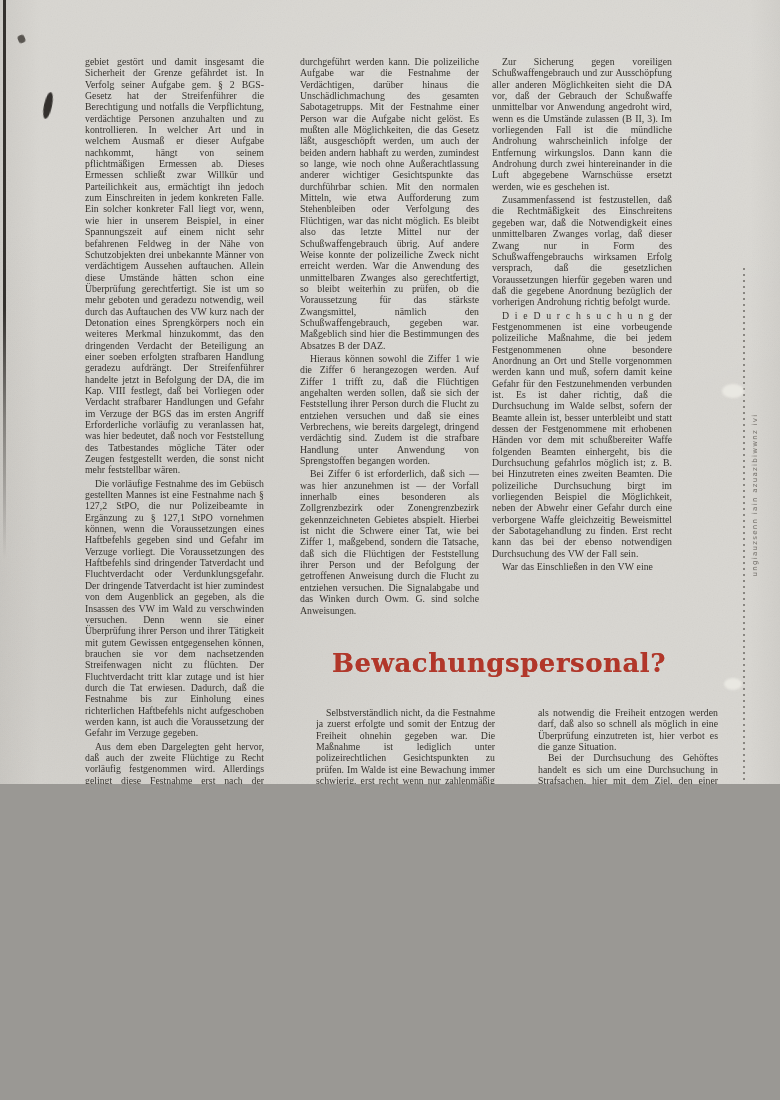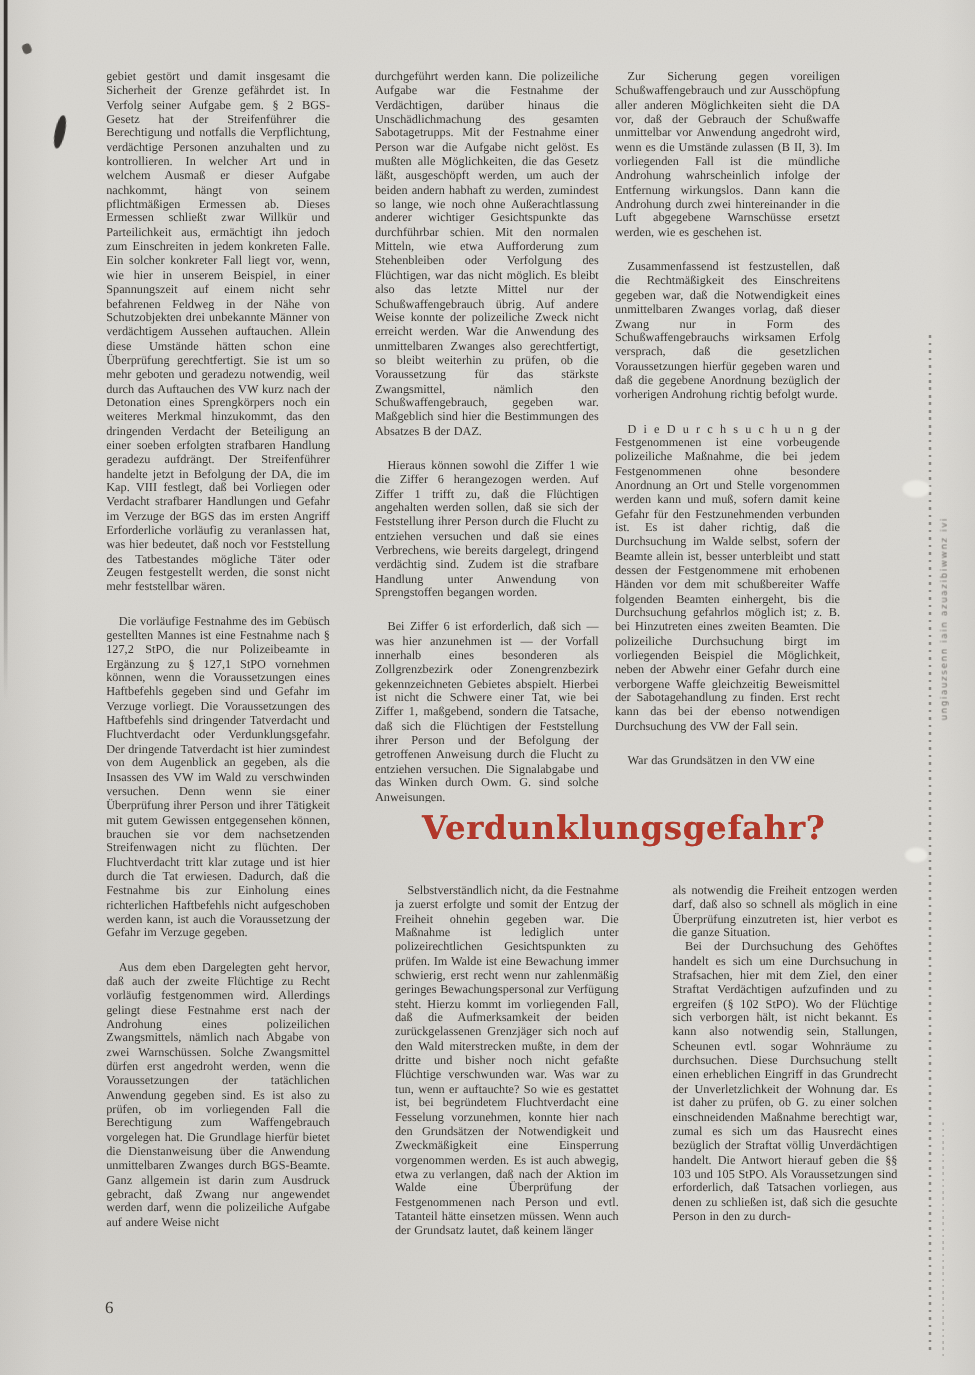--- a/index.html
+++ b/index.html
@@ -1,35 +1,35 @@
 <!DOCTYPE html>
 <html lang="de"><head>
 <meta charset="utf-8">
 <style>
   html,body{margin:0;padding:0;background:#9a9894;}
   .page{
-    position:relative;width:780px;height:1100px;overflow:hidden;
+    position:relative;width:780px;height:784px;overflow:hidden;
     background:#d8d6d1;
     background-image:
       radial-gradient(ellipse 600px 400px at 70% 20%, rgba(255,255,255,.10), rgba(0,0,0,0) 70%),
       radial-gradient(ellipse 500px 600px at 15% 80%, rgba(120,115,108,.10), rgba(0,0,0,0) 70%),
       linear-gradient(90deg, rgba(105,100,95,.10) 0, rgba(0,0,0,0) 40px),
       linear-gradient(270deg, rgba(105,100,95,.08) 0, rgba(0,0,0,0) 30px);
     font-family:"Liberation Serif","DejaVu Serif",serif;
     color:#35322d;
   }
   .noise{position:absolute;inset:0;opacity:.07;pointer-events:none;}
   .col{
     position:absolute;width:179px;
     font-size:9.8px;line-height:11.35px;text-align:justify;
     hyphens:auto;-webkit-hyphens:auto;word-spacing:.4px;
     color:#35322d;
   }
   .col p{margin:0;}
-  .col p.ind{text-indent:10px;margin-top:16px;}
+  .col p.ind{text-indent:10px;margin-top:2px;}
   .col p.tight{margin-top:0;}
   #col1{left:85px;top:56px;max-height:958px;overflow:hidden;}
   #col2t{left:300px;top:56px;max-height:586px;overflow:hidden;}
   #col3t{left:492px;top:56px;width:180px;max-height:586px;overflow:hidden;}
   #col2b{left:316px;top:707px;max-height:330px;overflow:hidden;}
   #col3b{left:538px;top:707px;width:180px;max-height:330px;overflow:hidden;}
   .headline{
     position:absolute;left:300px;top:648px;width:398px;
     text-align:center;
     font-family:"DejaVu Serif","Liberation Serif",serif;
@@ -92,24 +92,24 @@
   <div class="col" id="col2t">
     <p class="tight">durchgeführt werden kann. Die polizeiliche Aufgabe war die Festnahme der Verdächtigen, darüber hinaus die Unschädlichmachung des gesamten Sabotagetrupps. Mit der Festnahme einer Person war die Aufgabe nicht gelöst. Es mußten alle Möglichkeiten, die das Gesetz läßt, ausgeschöpft werden, um auch der beiden andern habhaft zu werden, zumindest so lange, wie noch ohne Außerachtlassung anderer wichtiger Gesichtspunkte das durchführbar schien. Mit den normalen Mitteln, wie etwa Aufforderung zum Stehenbleiben oder Verfolgung des Flüchtigen, war das nicht möglich. Es bleibt also das letzte Mittel nur der Schußwaffengebrauch übrig. Auf andere Weise konnte der polizeiliche Zweck nicht erreicht werden. War die Anwendung des unmittelbaren Zwanges also gerechtfertigt, so bleibt weiterhin zu prüfen, ob die Voraussetzung für das stärkste Zwangsmittel, nämlich den Schußwaffengebrauch, gegeben war. Maßgeblich sind hier die Bestimmungen des Absatzes B der DAZ.</p>
     <p class="ind">Hieraus können sowohl die Ziffer 1 wie die Ziffer 6 herangezogen werden. Auf Ziffer 1 trifft zu, daß die Flüchtigen angehalten werden sollen, daß sie sich der Feststellung ihrer Person durch die Flucht zu entziehen versuchen und daß sie eines Verbrechens, wie bereits dargelegt, dringend verdächtig sind. Zudem ist die strafbare Handlung unter Anwendung von Sprengstoffen begangen worden.</p>
     <p class="ind">Bei Ziffer 6 ist erforderlich, daß sich — was hier anzunehmen ist — der Vorfall innerhalb eines besonderen als Zollgrenzbezirk oder Zonengrenzbezirk gekennzeichneten Gebietes abspielt. Hierbei ist nicht die Schwere einer Tat, wie bei Ziffer 1, maßgebend, sondern die Tatsache, daß sich die Flüchtigen der Feststellung ihrer Person und der Befolgung der getroffenen Anweisung durch die Flucht zu entziehen versuchen. Die Signalabgabe und das Winken durch Owm. G. sind solche Anweisungen.</p>
   </div>
 
   <div class="col" id="col3t">
     <p class="ind tight">Zur Sicherung gegen voreiligen Schußwaffengebrauch und zur Ausschöpfung aller anderen Möglichkeiten sieht die DA vor, daß der Gebrauch der Schußwaffe unmittelbar vor Anwendung angedroht wird, wenn es die Umstände zulassen (B II, 3). Im vorliegenden Fall ist die mündliche Androhung wahrscheinlich infolge der Entfernung wirkungslos. Dann kann die Androhung durch zwei hintereinander in die Luft abgegebene Warnschüsse ersetzt werden, wie es geschehen ist.</p>
     <p class="ind">Zusammenfassend ist festzustellen, daß die Rechtmäßigkeit des Einschreitens gegeben war, daß die Notwendigkeit eines unmittelbaren Zwanges vorlag, daß dieser Zwang nur in Form des Schußwaffengebrauchs wirksamen Erfolg versprach, daß die gesetzlichen Voraussetzungen hierfür gegeben waren und daß die gegebene Anordnung bezüglich der vorherigen Androhung richtig befolgt wurde.</p>
     <p class="ind">D i e  D u r c h s u c h u n g  der Festgenommenen ist eine vorbeugende polizeiliche Maßnahme, die bei jedem Festgenommenen ohne besondere Anordnung an Ort und Stelle vorgenommen werden kann und muß, sofern damit keine Gefahr für den Festzunehmenden verbunden ist. Es ist daher richtig, daß die Durchsuchung im Walde selbst, sofern der Beamte allein ist, besser unterbleibt und statt dessen der Festgenommene mit erhobenen Händen vor dem mit schußbereiter Waffe folgenden Beamten einhergeht, bis die Durchsuchung gefahrlos möglich ist; z. B. bei Hinzutreten eines zweiten Beamten. Die polizeiliche Durchsuchung birgt im vorliegenden Beispiel die Möglichkeit, neben der Abwehr einer Gefahr durch eine verborgene Waffe gleichzeitig Beweismittel der Sabotagehandlung zu finden. Erst recht kann das bei der ebenso notwendigen Durchsuchung des VW der Fall sein.</p>
-    <p class="ind">War das Grundsätzen in den VW eine</p>
+    <p class="ind">War das Einschließen in den VW eine</p>
   </div>
 
-  <div class="headline">Verdunklungsgefahr?</div>
+  <div class="headline">Bewachungspersonal?</div>
 
   <div class="col" id="col2b">
     <p class="ind tight">Selbstverständlich nicht, da die Festnahme ja zuerst erfolgte und somit der Entzug der Freiheit ohnehin gegeben war. Die Maßnahme ist lediglich unter polizeirechtlichen Gesichtspunkten zu prüfen. Im Walde ist eine Bewachung immer schwierig, erst recht wenn nur zahlenmäßig geringes Bewachungspersonal zur Verfügung steht. Hierzu kommt im vorliegenden Fall, daß die Aufmerksamkeit der beiden zurückgelassenen Grenzjäger sich noch auf den Wald miterstrecken mußte, in dem der dritte und bisher noch nicht gefaßte Flüchtige verschwunden war. Was war zu tun, wenn er auftauchte? So wie es gestattet ist, bei begründetem Fluchtverdacht eine Fesselung vorzunehmen, konnte hier nach den Grundsätzen der Notwendigkeit und Zweckmäßigkeit eine Einsperrung vorgenommen werden. Es ist auch abwegig, etwa zu verlangen, daß nach der Aktion im Walde eine Überprüfung der Festgenommenen nach Person und evtl. Tatanteil hätte einsetzen müssen. Wenn auch der Grundsatz lautet, daß keinem länger</p>
   </div>
 
   <div class="col" id="col3b">
     <p class="tight">als notwendig die Freiheit entzogen werden darf, daß also so schnell als möglich in eine Überprüfung einzutreten ist, hier verbot es die ganze Situation.</p>
     <p class="ind tight">Bei der Durchsuchung des Gehöftes handelt es sich um eine Durchsuchung in Strafsachen, hier mit dem Ziel, den einer Straftat Verdächtigen aufzufinden und zu ergreifen (§ 102 StPO). Wo der Flüchtige sich verborgen hält, ist nicht bekannt. Es kann also notwendig sein, Stallungen, Scheunen evtl. sogar Wohnräume zu durchsuchen. Diese Durchsuchung stellt einen erheblichen Eingriff in das Grundrecht der Unverletzlichkeit der Wohnung dar. Es ist daher zu prüfen, ob G. zu einer solchen einschneidenden Maßnahme berechtigt war, zumal es sich um das Hausrecht eines bezüglich der Straftat völlig Unverdächtigen handelt. Die Antwort hierauf geben die §§ 103 und 105 StPO. Als Voraussetzungen sind erforderlich, daß Tatsachen vorliegen, aus denen zu schließen ist, daß sich die gesuchte Person in den zu durch-</p>
   </div>
 

